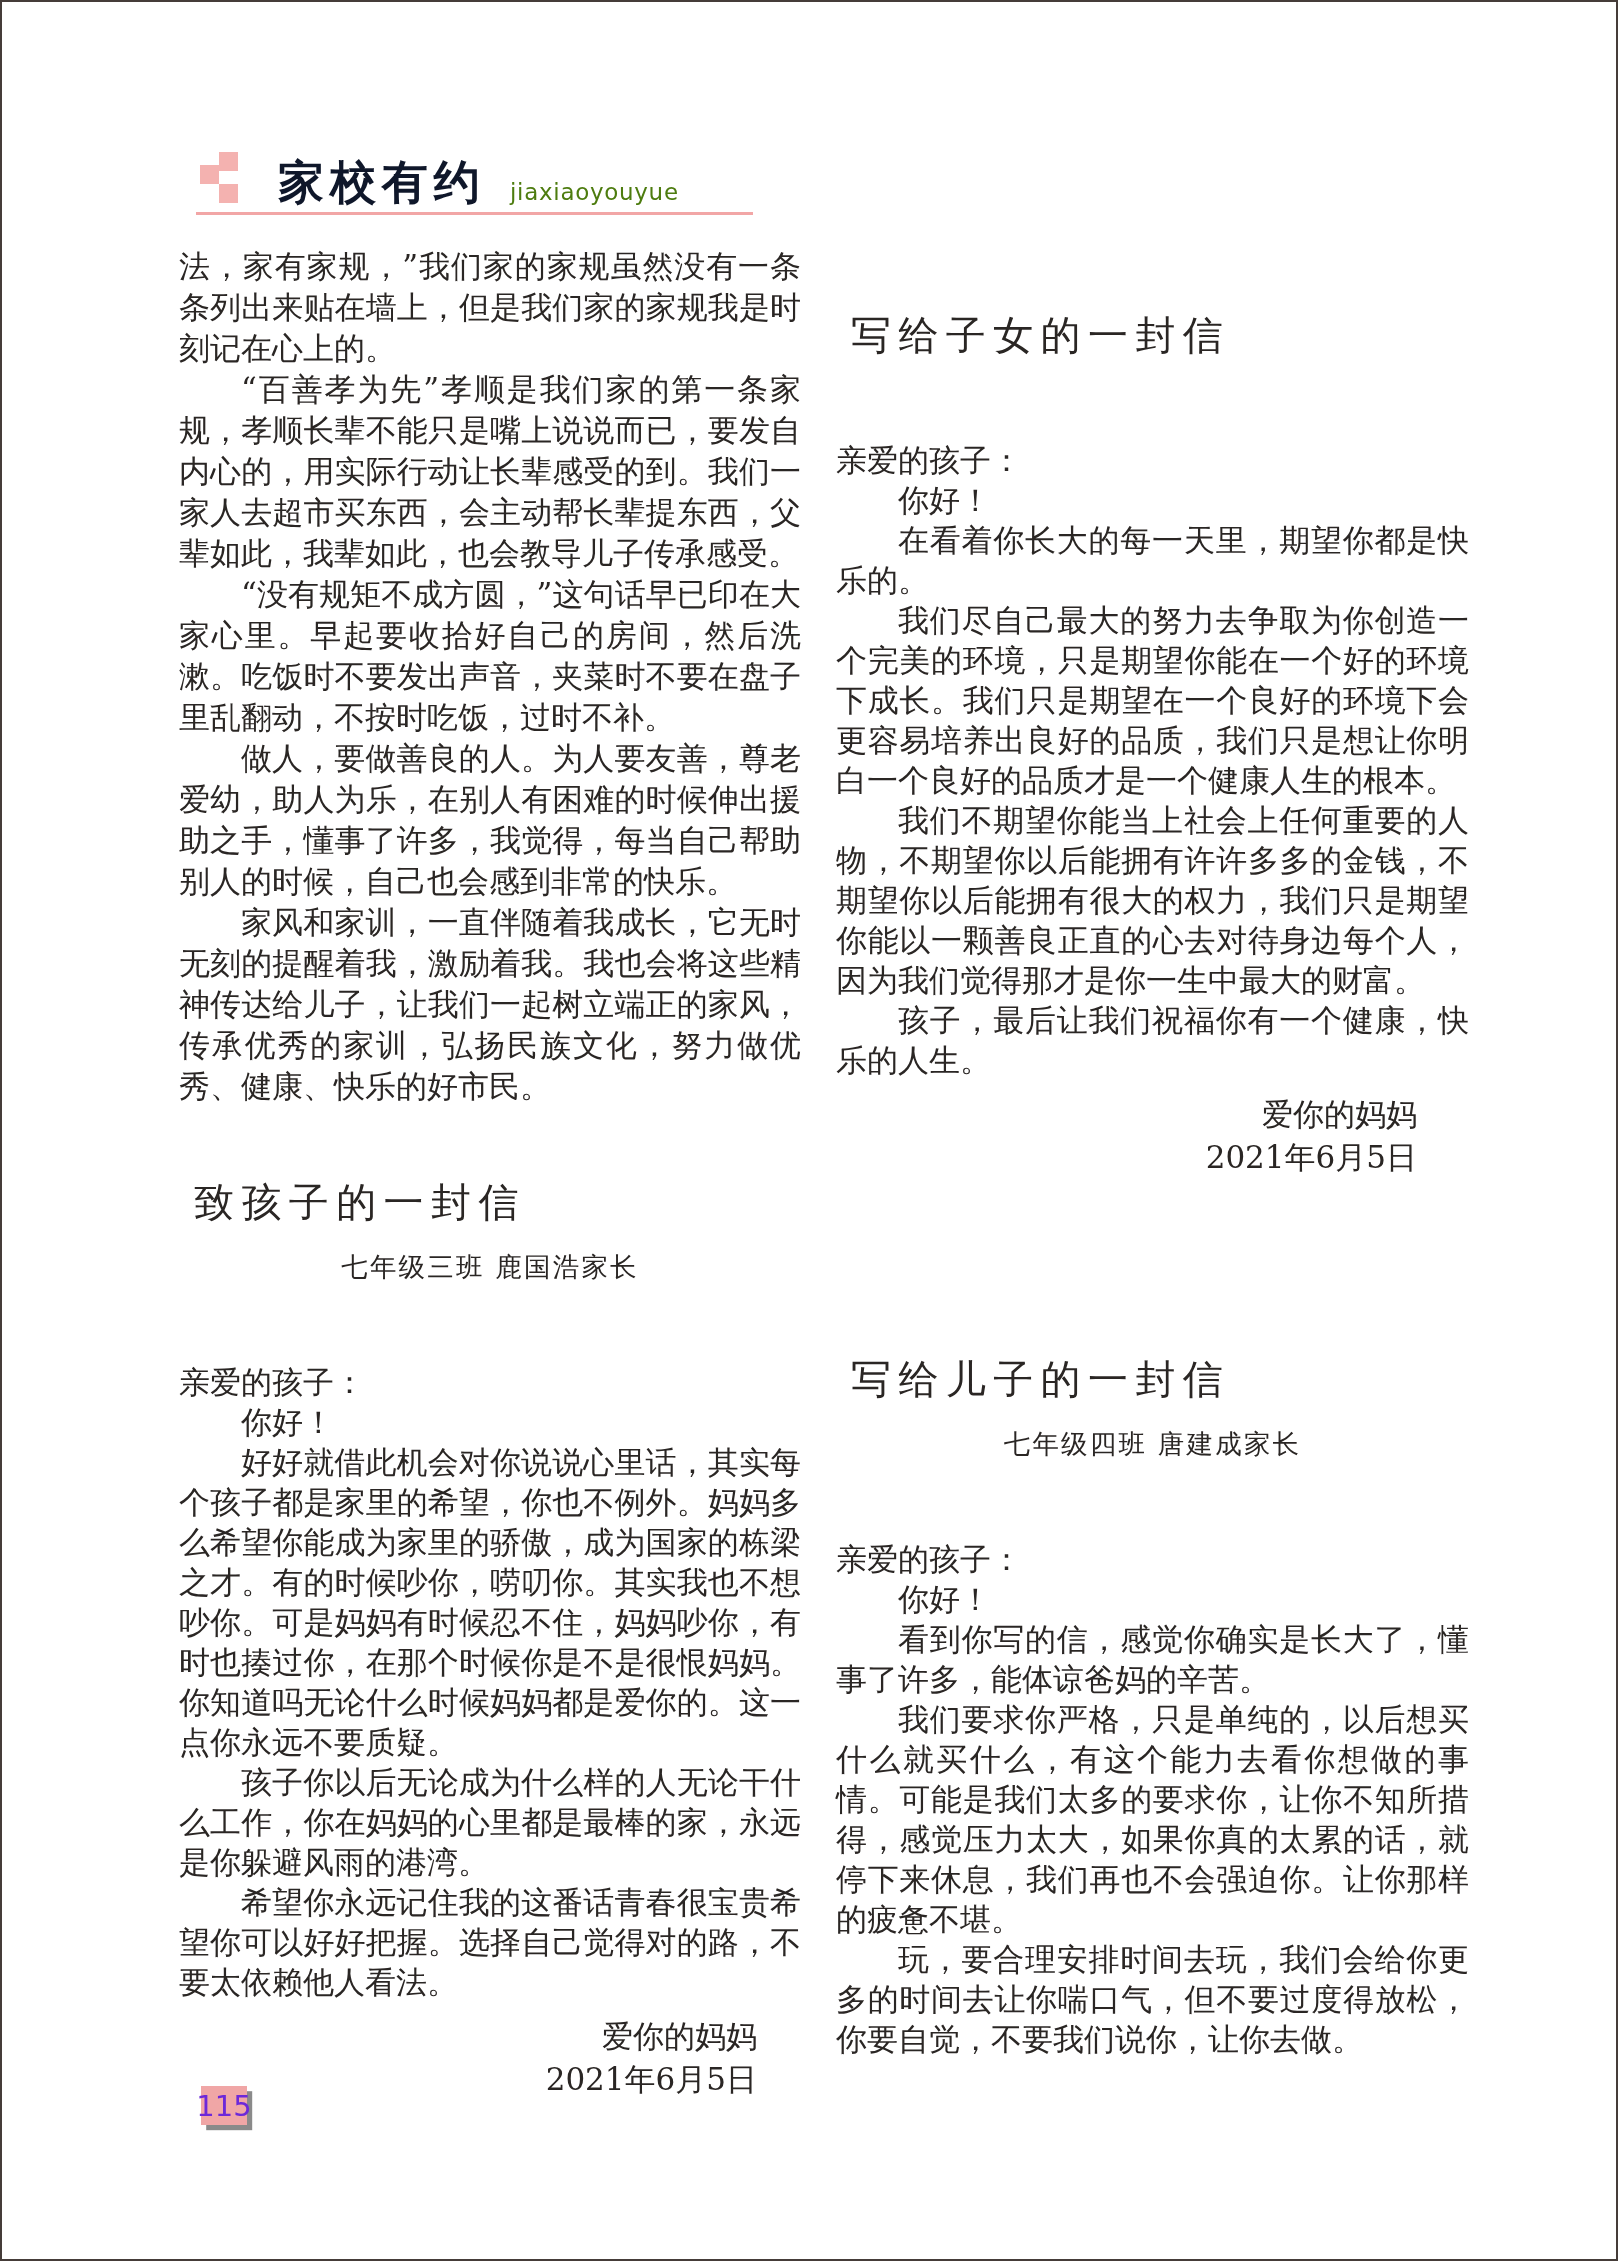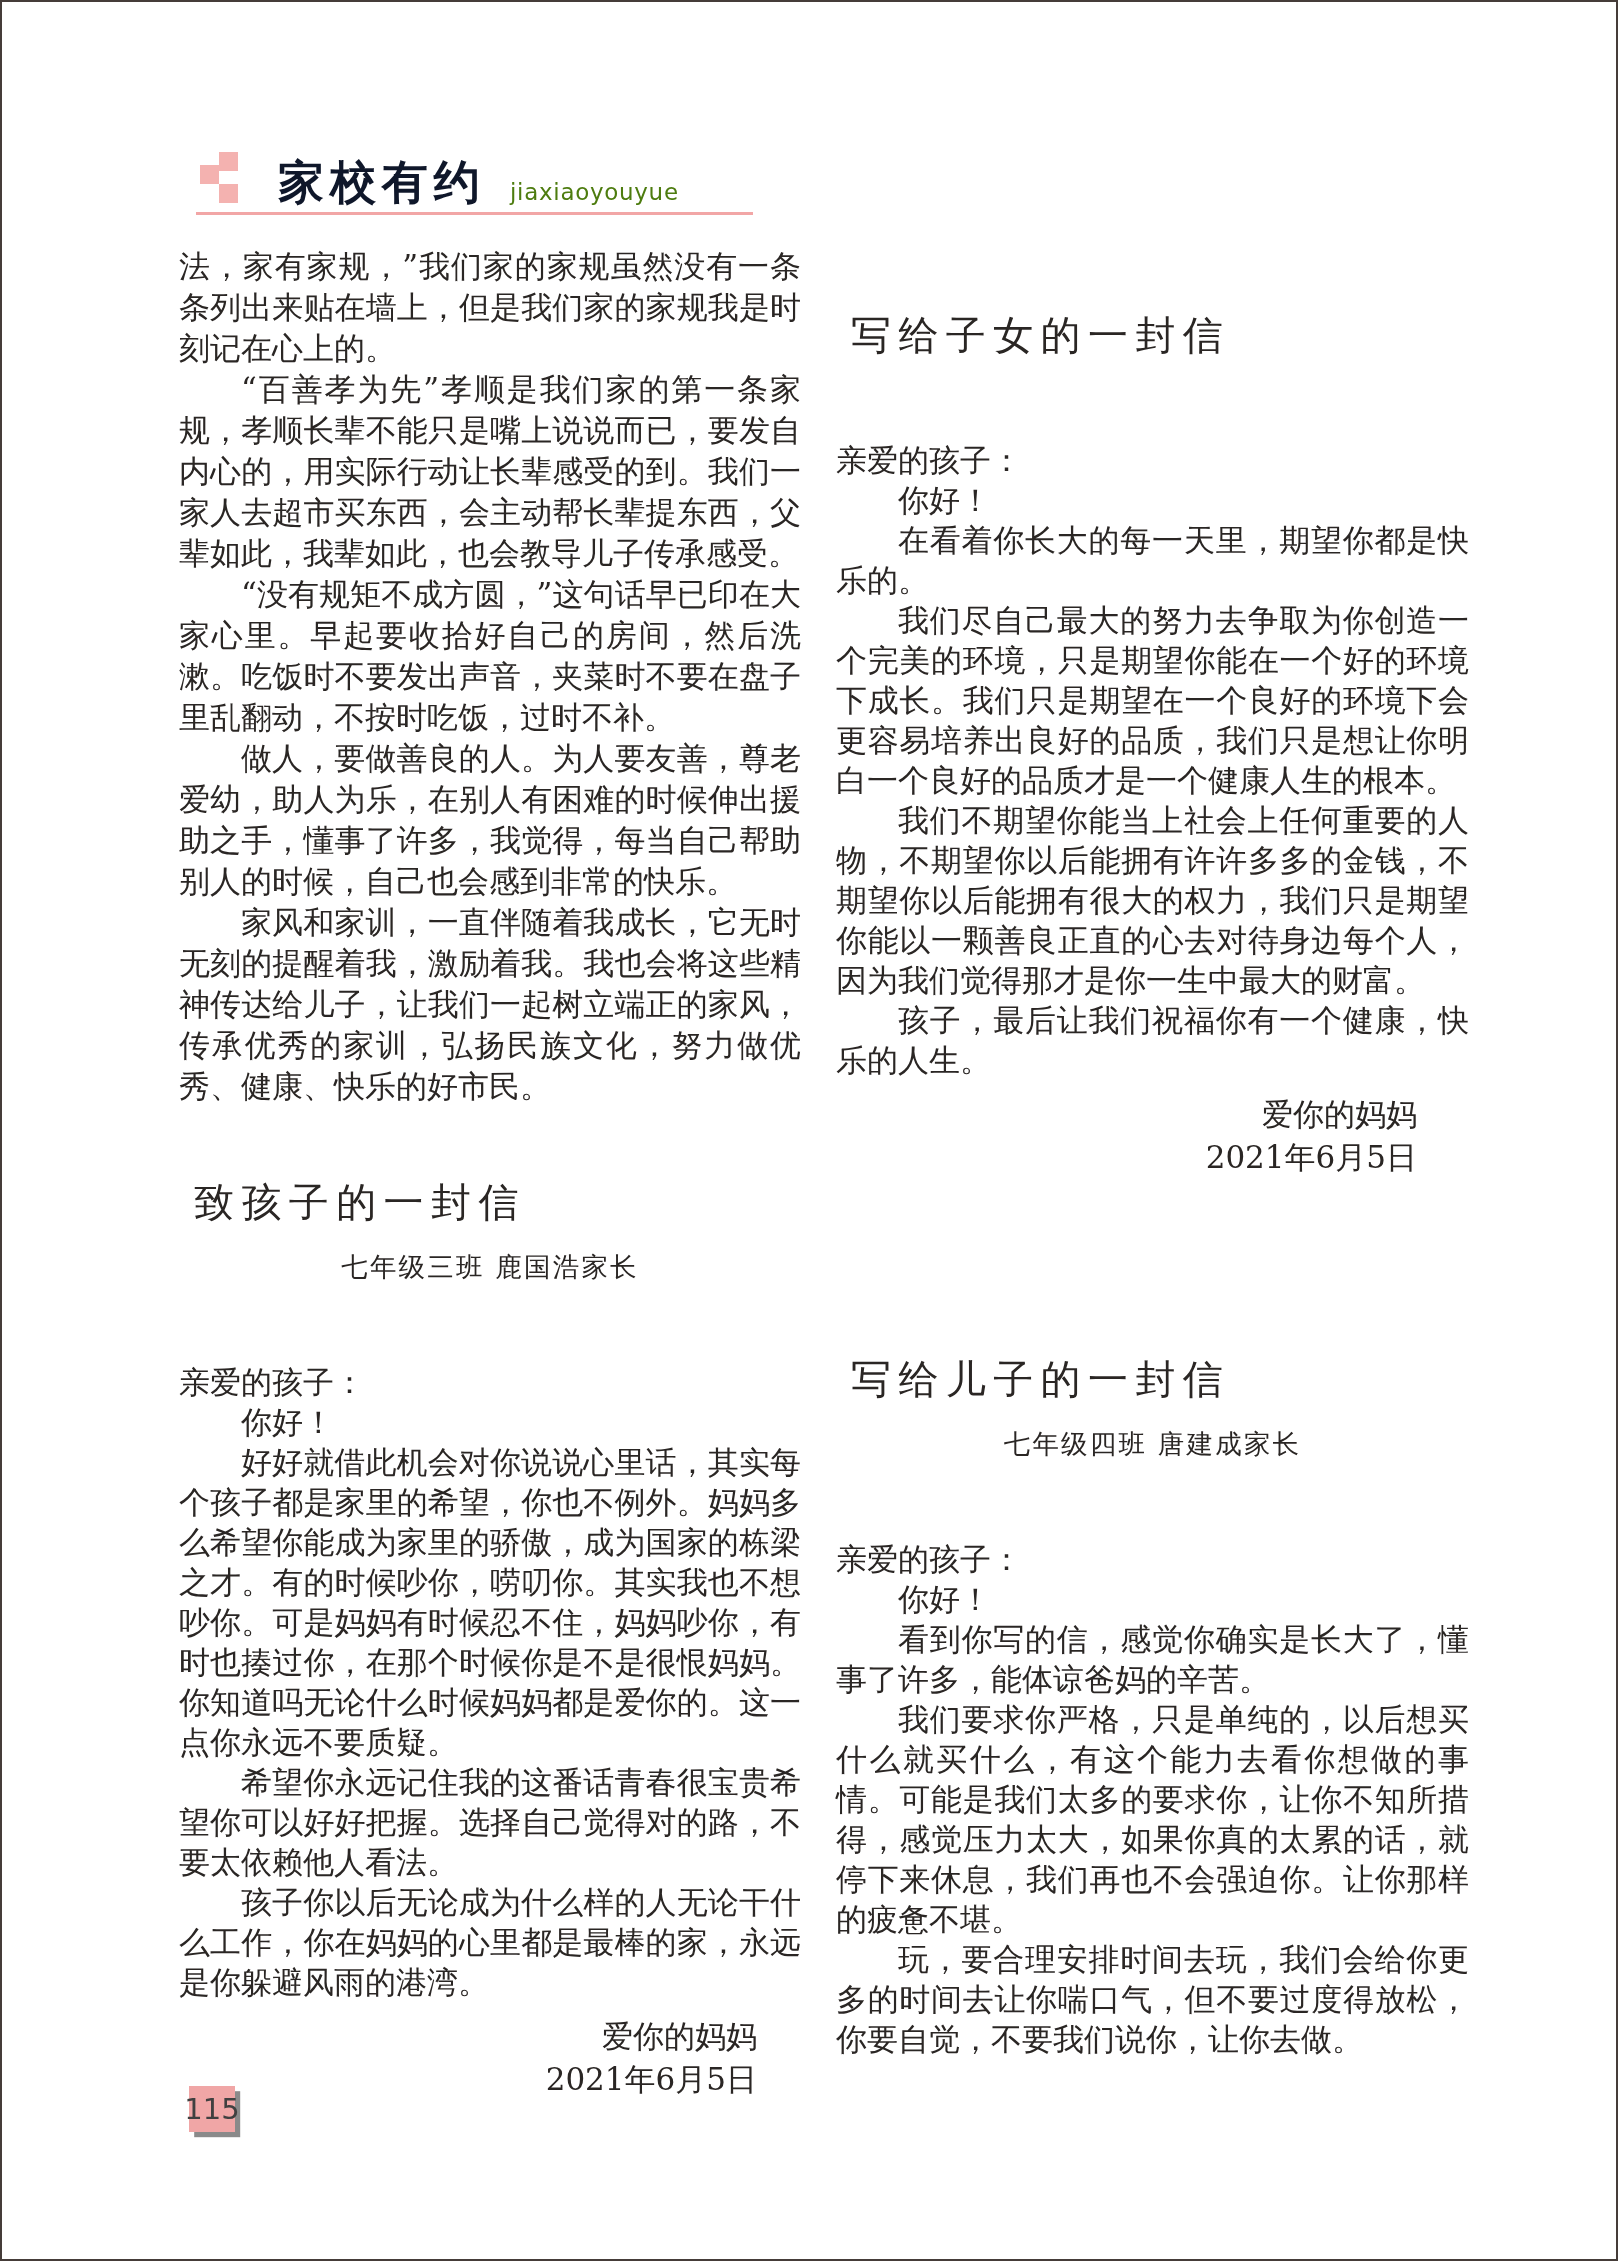--- a/index.html
+++ b/index.html
@@ -62,25 +62,25 @@
   .col-right .letter { margin-top:77px; }
   .sig {
     font-size:31px; text-align:right; line-height:43px; padding-right:44px;
   }
   .sig-block { margin-top:13.2px; }
   .col-right .sig { padding-right:52px; }
   .title-gap { margin-top:173px; }
 
   
   .page-num {
-    position:absolute; left:187px; top:2084px;
-    width:46px; height:46px;
+    position:absolute; left:199px; top:2084px;
+    width:46px; height:39px;
     background:#f0a6a6;
     box-shadow:5.2px 5.2px 0 #8a8a8a;
-    color:#404040;
+    color:#6d28d9;
     font-family:"DejaVu Sans","Liberation Sans",sans-serif;
     font-size:29px;
     display:flex; align-items:center; justify-content:center;
   }
 </style>
 </head>
 <body>
 
 <div class="page">
 
@@ -100,22 +100,22 @@
       <p class="body">家风和家训，一直伴随着我成长，它无时无刻的提醒着我，激励着我。我也会将这些精神传达给儿子，让我们一起树立端正的家风，传承优秀的家训，弘扬民族文化，努力做优秀、健康、快乐的好市民。</p>
     </article>
 
     <h2 class="sec-title">致孩子的一封信</h2>
     <div class="byline">七年级三班 鹿国浩家长</div>
 
     <div class="letter">
       <p class="body no-indent">亲爱的孩子：</p>
       <p class="body">你好！</p>
       <p class="body">好好就借此机会对你说说心里话，其实每个孩子都是家里的希望，你也不例外。妈妈多么希望你能成为家里的骄傲，成为国家的栋梁之才。有的时候吵你，唠叨你。其实我也不想吵你。可是妈妈有时候忍不住，妈妈吵你，有时也揍过你，在那个时候你是不是很恨妈妈。你知道吗无论什么时候妈妈都是爱你的。这一点你永远不要质疑。</p>
+      <p class="body">孩子你以后无论成为什么样的人无论干什么工作，你在妈妈的心里都是最棒的家，永远是你躲避风雨的港湾。</p>
       <p class="body">希望你永远记住我的这番话青春很宝贵希望你可以好好把握。选择自己觉得对的路，不要太依赖他人看法。</p>
-      <p class="body">孩子你以后无论成为什么样的人无论干什么工作，你在妈妈的心里都是最棒的家，永远是你躲避风雨的港湾。</p>
       <div class="sig-block">
         <div class="sig">爱你的妈妈</div>
         <div class="sig">2021年6月5日</div>
       </div>
     </div>
   </section>
 
   <section class="col col-right">
     <h2 class="sec-title">写给子女的一封信</h2>
 

